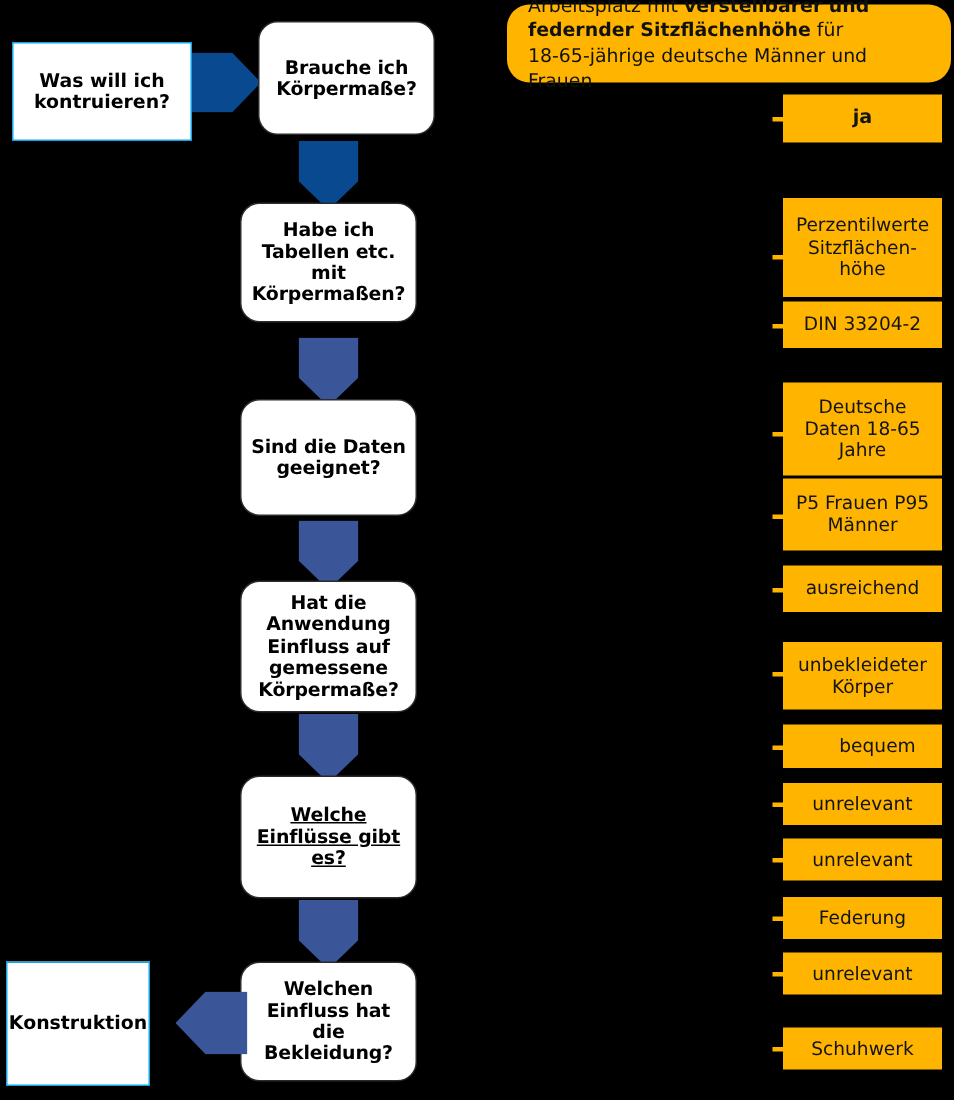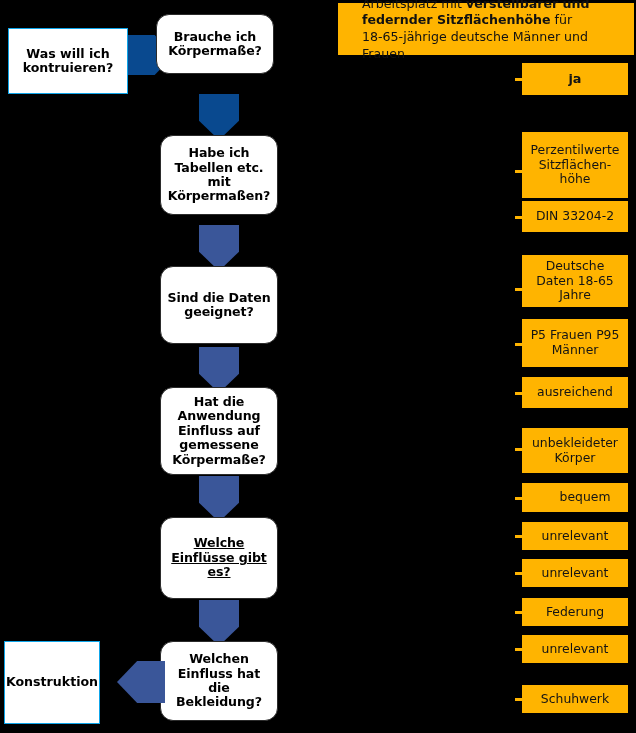--- a/index.html
+++ b/index.html
@@ -55,21 +55,22 @@
   .ybox.bold{font-weight:bold;font-size:12.8px;align-items:center;}
 
   
   .titlebox{
     background:#FFB400;
     display:flex;align-items:center;
     text-align:left;
     font-size:12.6px;
     line-height:1.32;
     color:#111;
-    padding:3px 24px;
+    padding:3px 14px;
+    border-radius:15px;
   }
   .titlebox .t{display:block;}
   .titlebox b{font-weight:bold;}
 
   
   .ydash{background:#FFB400;}
 
   
   .arrow-down{
     
@@ -101,21 +102,21 @@
 
   <div class="abs plainbox" style="left:8px;top:28px;width:120px;height:66px;">
     <div>
       <span>Was will ich</span>
       <span>kontruieren?</span>
     </div>
   </div>
 
   <div class="abs arrow-right" style="left:128px;top:35px;width:46px;height:40px;"></div>
 
-  <div class="abs node" style="left:156px;top:14px;width:118px;height:60px;justify-content:center;">
+  <div class="abs node" style="left:172px;top:14px;width:118px;height:76px;justify-content:center;">
     <div>
       <span>Brauche ich</span>
       <span>Körpermaße?</span>
     </div>
   </div>
 
   <div class="abs arrow-down bright" style="left:199px;top:94px;width:40px;height:46px;"></div>
 
   <div class="abs node" style="left:160px;top:135px;width:118px;height:80px;">
     <div>
@@ -186,21 +187,21 @@
       <span>höhe</span>
     </div>
   </div>
 
   <div class="abs ydash" style="left:515px;top:216px;width:10px;height:3px;"></div>
   <div class="abs ybox" style="left:522px;top:201px;width:106px;height:31px;">
     <div><span>DIN 33204-2</span></div>
   </div>
 
   <div class="abs ydash" style="left:515px;top:288px;width:10px;height:3px;"></div>
-  <div class="abs ybox" style="left:522px;top:255px;width:106px;height:52px;">
+  <div class="abs ybox" style="left:522px;top:255px;width:106px;height:62px;">
     <div>
       <span>Deutsche</span>
       <span>Daten</span>
       <span>18-65 Jahre</span>
     </div>
   </div>
 
   <div class="abs ydash" style="left:515px;top:343px;width:10px;height:3px;"></div>
   <div class="abs ybox" style="left:522px;top:319px;width:106px;height:48px;">
     <div>

